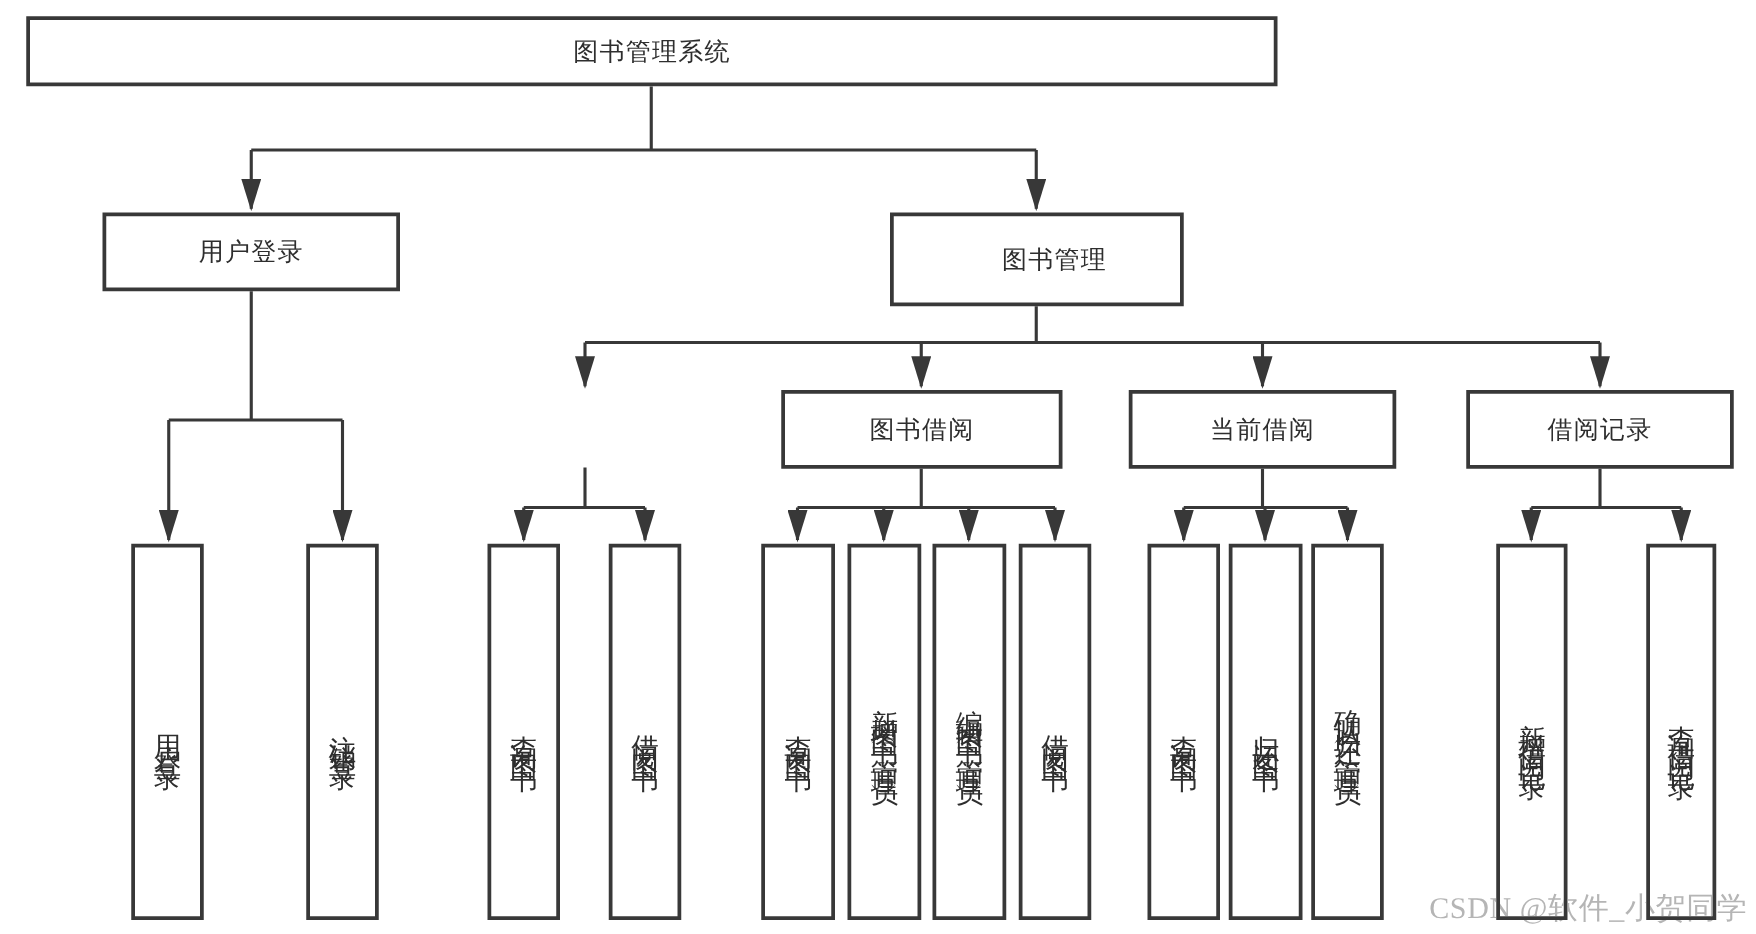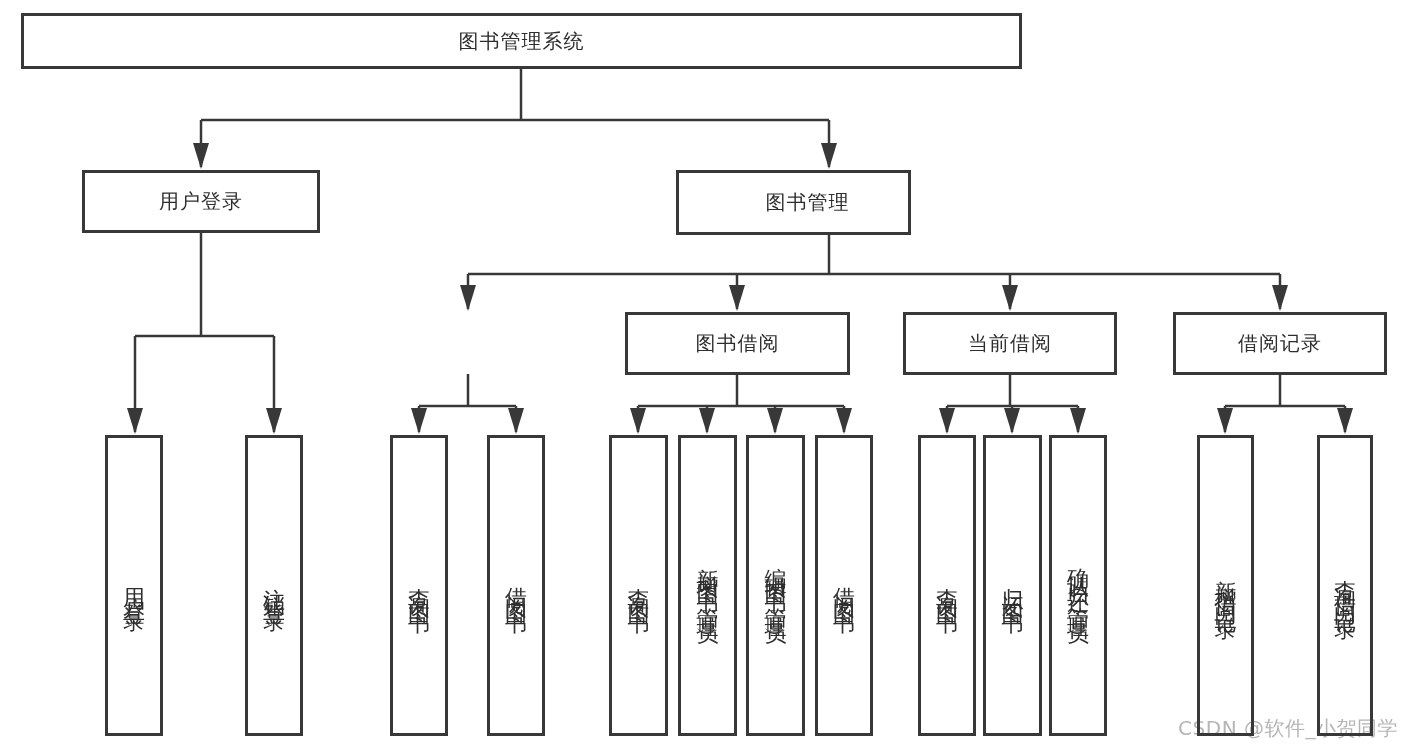--- a/index.html
+++ b/index.html
@@ -8,20 +8,21 @@
     --wm:#b5b5b5;
     --bg:#ffffff;
   }
   html,body{margin:0;padding:0;background:var(--bg);}
   body{font-family:"DejaVu Sans","Liberation Sans",sans-serif;}
   .stage{
     position:relative;
     width:1405px;height:747px;
     background:var(--bg);
     overflow:hidden;
+    font-family:Liberation Serif, serif;
   }
   .wires{position:absolute;left:0;top:0;z-index:1;}
   .node{
     position:absolute;
     box-sizing:border-box;
     border:3px solid var(--line);
     background:var(--bg);
     display:flex;align-items:center;justify-content:center;
     z-index:2;
     color:var(--text);
@@ -32,21 +33,21 @@
     writing-mode:vertical-rl;
     text-orientation:mixed;
     font-size:22px;
     letter-spacing:8px;
     line-height:1;
     color:var(--text);
   }
   .watermark{
     position:absolute;
     right:7px;bottom:5px;
-    font-size:20px;
+    font-size:24px;
     color:var(--wm);
     letter-spacing:0.5px;
     z-index:3;
     mix-blend-mode:darken;
     white-space:nowrap;
   }
 </style>
 </head>
 <body>
 
@@ -102,21 +103,21 @@
     </g>
   </svg>
 
   <div class="node h-node" style="left:21px;top:13px;width:1001px;height:56px;">
     <span>图书管理系统</span>
   </div>
 
   <div class="node h-node" style="left:82px;top:170px;width:238px;height:63px;">
     <span>用户登录</span>
   </div>
-  <div class="node h-node" style="left:676px;top:170px;width:235px;height:65px;padding-left:28px;">
+  <div class="node h-node" style="left:712px;top:170px;width:235px;height:75px;padding-left:28px;">
     <span>图书管理</span>
   </div>
 
   <div class="node h-node" style="left:903px;top:312px;width:214px;height:63px;">
     <span>当前借阅</span>
   </div>
   <div class="node h-node" style="left:625px;top:312px;width:225px;height:63px;">
     <span>图书借阅</span>
   </div>
   <div class="node h-node" style="left:1173px;top:312px;width:214px;height:63px;">

